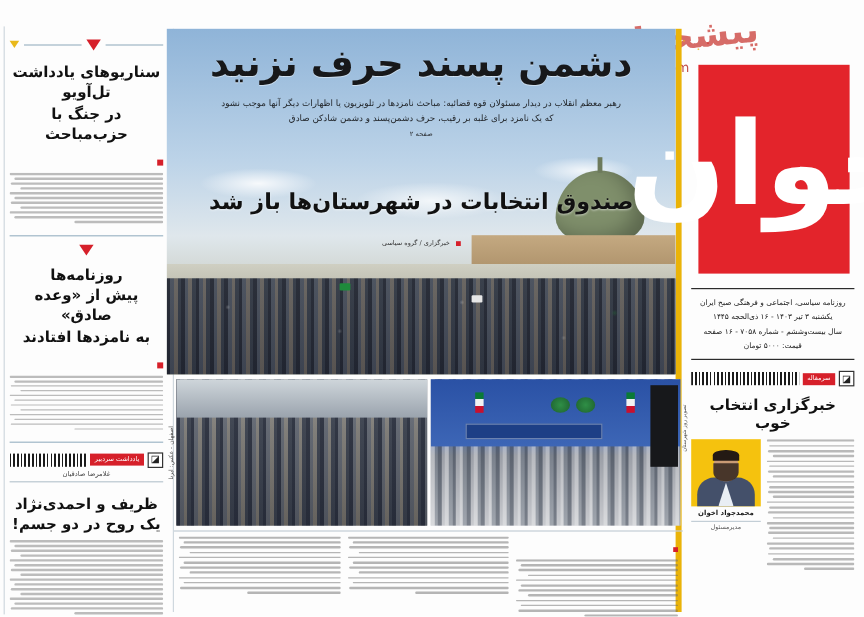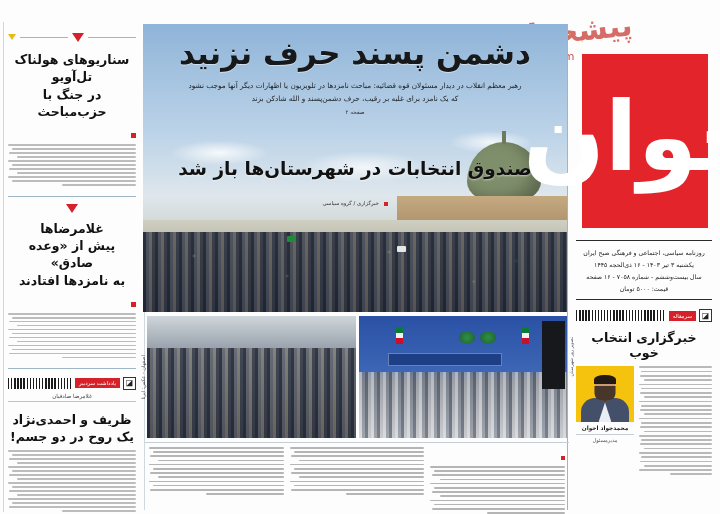--- a/index.html
+++ b/index.html
@@ -85,21 +85,21 @@
   .tag-bars{
     flex:1;height:11px;
     background:repeating-linear-gradient(90deg,#1b1b1b 0 1.4px,#fff 1.4px 3.1px);
   }
   .byline{font-size:5.6px;color:#444;text-align:center;margin:3px 0 2px;}
 
   
   .center{
     position:absolute;left:144px;top:24px;width:424px;height:486px;
     box-sizing:border-box;
-    border-left:1px solid #cfd8de;border-right:1px solid #eab308;
+    border-left:1px solid #cfd8de;border-right:5px solid #eab308;
   }
 
   
   .hero{
     position:relative;left:0;top:0;width:424px;height:288px;overflow:hidden;
     background:linear-gradient(180deg,#8fb4d8 0%,#bcd3e8 38%,#dfe7ec 60%,#cfd4cf 72%,#8d9484 100%);
   }
   .hero .sky-clouds{
     position:absolute;left:0;top:0;width:100%;height:62%;
     background:
@@ -360,21 +360,21 @@
 
     <div class="topdeco">
       <div class="line"></div>
       <div class="tri-red"></div>
       <div class="line"></div>
       <div class="tri-gold"></div>
     </div>
 
     <div>
       <div class="side-head">
-        <span>سناریوهای هولناک تل‌آویو</span><br>
+        <span>سناریوهای یادداشت تل‌آویو</span><br>
         <span>در جنگ با حزب‌مباحث</span>
       </div>
       <div class="side-body">
         <span class="bullet-red"></span>
         <div class="fakelines">
           <i></i>
             <i></i>
             <i></i>
             <i></i>
             <i></i>
@@ -388,21 +388,21 @@
       </div>
     </div>
 
     <div class="sep-line" style="margin-top:8px;"></div>
     <div class="sep-tri">
       <div class="tri-red"></div>
     </div>
 
     <div>
       <div class="side-head">
-        <span>غلامرضا‌ها</span><br>
+        <span>روزنامه‌ها</span><br>
         <span>پیش از «وعده صادق»</span><br>
         <span>به نامزدها افتادند</span>
       </div>
       <div class="side-body">
         <span class="bullet-red"></span>
         <div class="fakelines">
           <i></i>
             <i></i>
             <i></i>
             <i></i>
@@ -463,21 +463,21 @@
       <div class="mosque-wall"></div>
       <div class="plaza"></div>
       <div class="crowd"></div>
       <div class="flagdot" style="left:34%;top:212px;background:#1f8a3b;"></div>
       <div class="flagdot" style="left:60%;top:222px;background:#e7e7e7;"></div>
 
       <div class="hero-text rtl">
         <div class="main-headline">دشمن پسند حرف نزنید</div>
         <div class="main-deck">
           <div>رهبر معظم انقلاب در دیدار مسئولان قوه قضائیه: مباحث نامزدها در تلویزیون یا اظهارات دیگر آنها موجب نشود</div>
-          <div>که یک نامزد برای غلبه بر رقیب، حرف دشمن‌پسند و الله شادکن بزند</div>
+          <div>که یک نامزد برای غلبه بر رقیب، حرف دشمن‌پسند و دشمن شادکن صادق</div>
         </div>
         <div class="page-ref">صفحه ۲</div>
       </div>
 
       <div class="sub-headline rtl">صندوق انتخابات در شهرستان‌ها باز شد</div>
       <div class="sub-credit rtl">
         <span class="dotr"></span>
         <span>خبرگزاری / گروه سیاسی</span>
       </div>
     </div>

